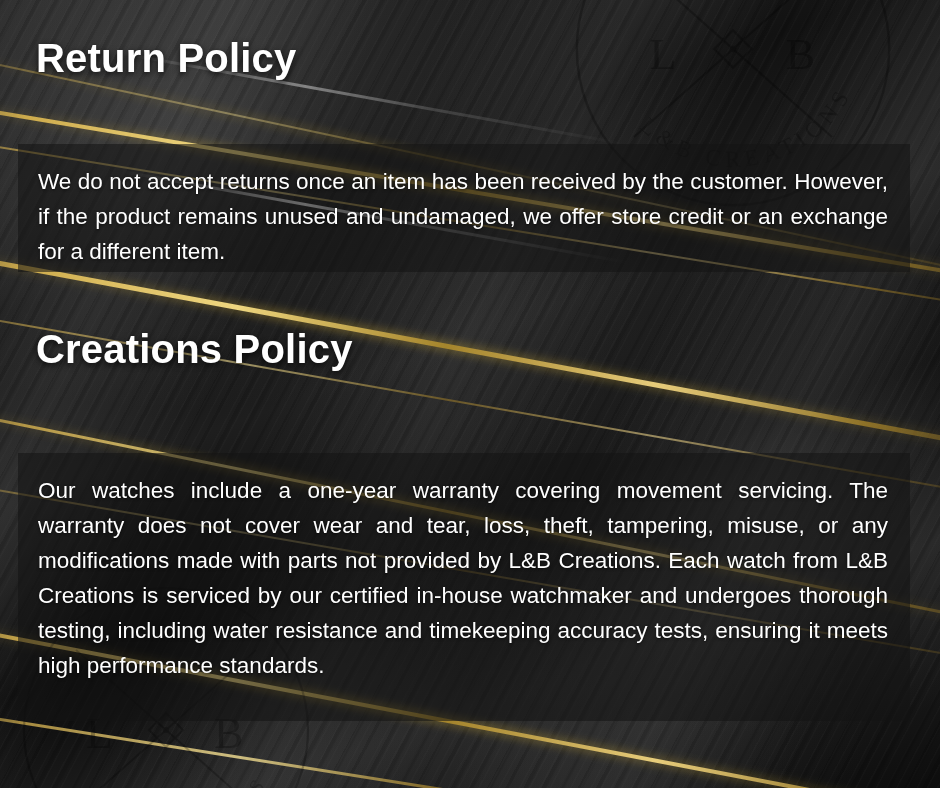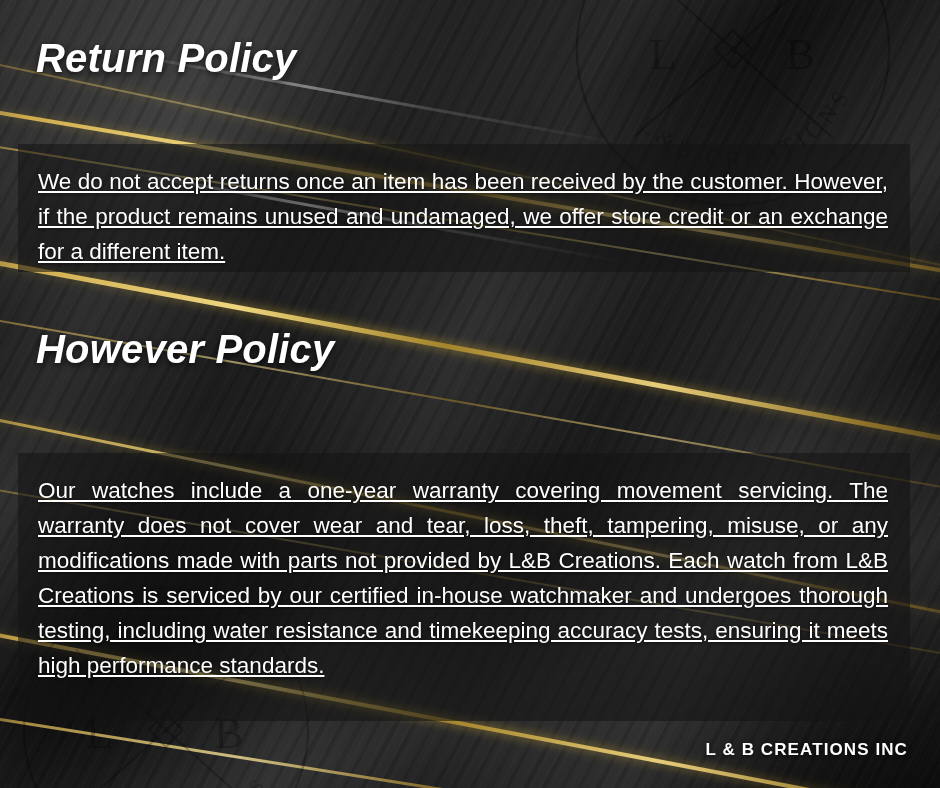--- a/index.html
+++ b/index.html
@@ -112,40 +112,38 @@
   }
 
   .heading {
     position: absolute;
     left: 36px;
     font-size: 40px;
     font-weight: bold;
     letter-spacing: 0.2px;
     color: #ffffff;
     text-shadow: 0 2px 6px rgba(0,0,0,0.75);
-    font-style: italic;
   }
   .heading-return { top: 36px; }
   .heading-warranty { top: 327px; }
 
   .panel {
     position: absolute;
     left: 18px;
     width: 892px;
     background: rgba(20,20,20,0.56);
     padding: 20px 22px 22px 20px;
   }
   .panel p {
     font-size: 22.5px;
     line-height: 35px;
     color: #ffffff;
     text-align: justify;
     text-justify: inter-word;
     text-shadow: 0 1px 3px rgba(0,0,0,0.6);
-    text-decoration: underline;
   }
   .panel p.last-line-left {
     text-align-last: left;
   }
 
   .panel-return { top: 144px; height: 128px; }
   .panel-warranty { top: 453px; height: 268px; }
 
   .footer-brand {
     position: absolute;
@@ -229,22 +227,21 @@
   </div>
 
   <div class="content">
 
     <h1 class="heading heading-return">Return Policy</h1>
 
     <section class="panel panel-return">
       <p class="last-line-left">We do not accept returns once an item has been received by the customer. However, if the product remains unused and undamaged, we offer store credit or an exchange for a different item.</p>
     </section>
 
-    <h1 class="heading heading-warranty">However Policy</h1>
+    <h1 class="heading heading-warranty">Creations Policy</h1>
 
     <section class="panel panel-warranty">
       <p class="last-line-left">Our watches include a one-year warranty covering movement servicing. The warranty does not cover wear and tear, loss, theft, tampering, misuse, or any modifications made with parts not provided by L&amp;B Creations. Each watch from L&amp;B Creations is serviced by our certified in-house watchmaker and undergoes thorough testing, including water resistance and timekeeping accuracy tests, ensuring it meets high performance standards.</p>
     </section>
 
-    <div class="footer-brand">L &amp; B CREATIONS INC</div>
 
   </div>
 </div>
 
 </body></html>

